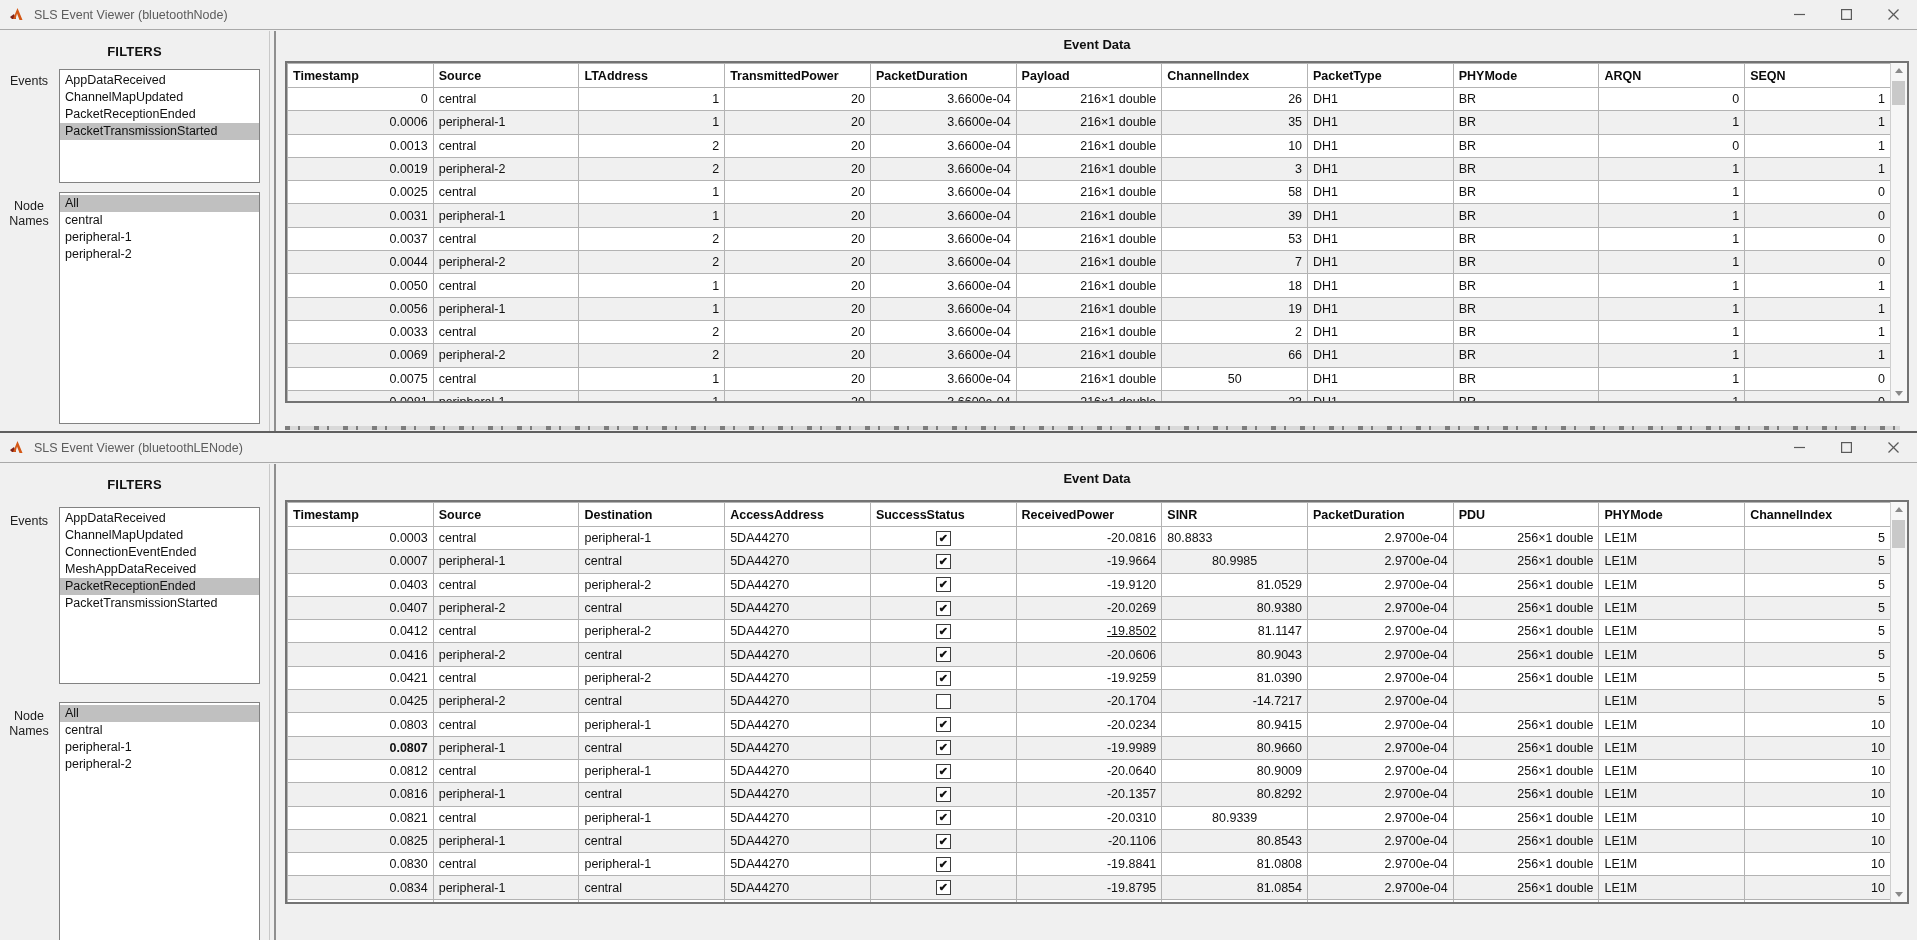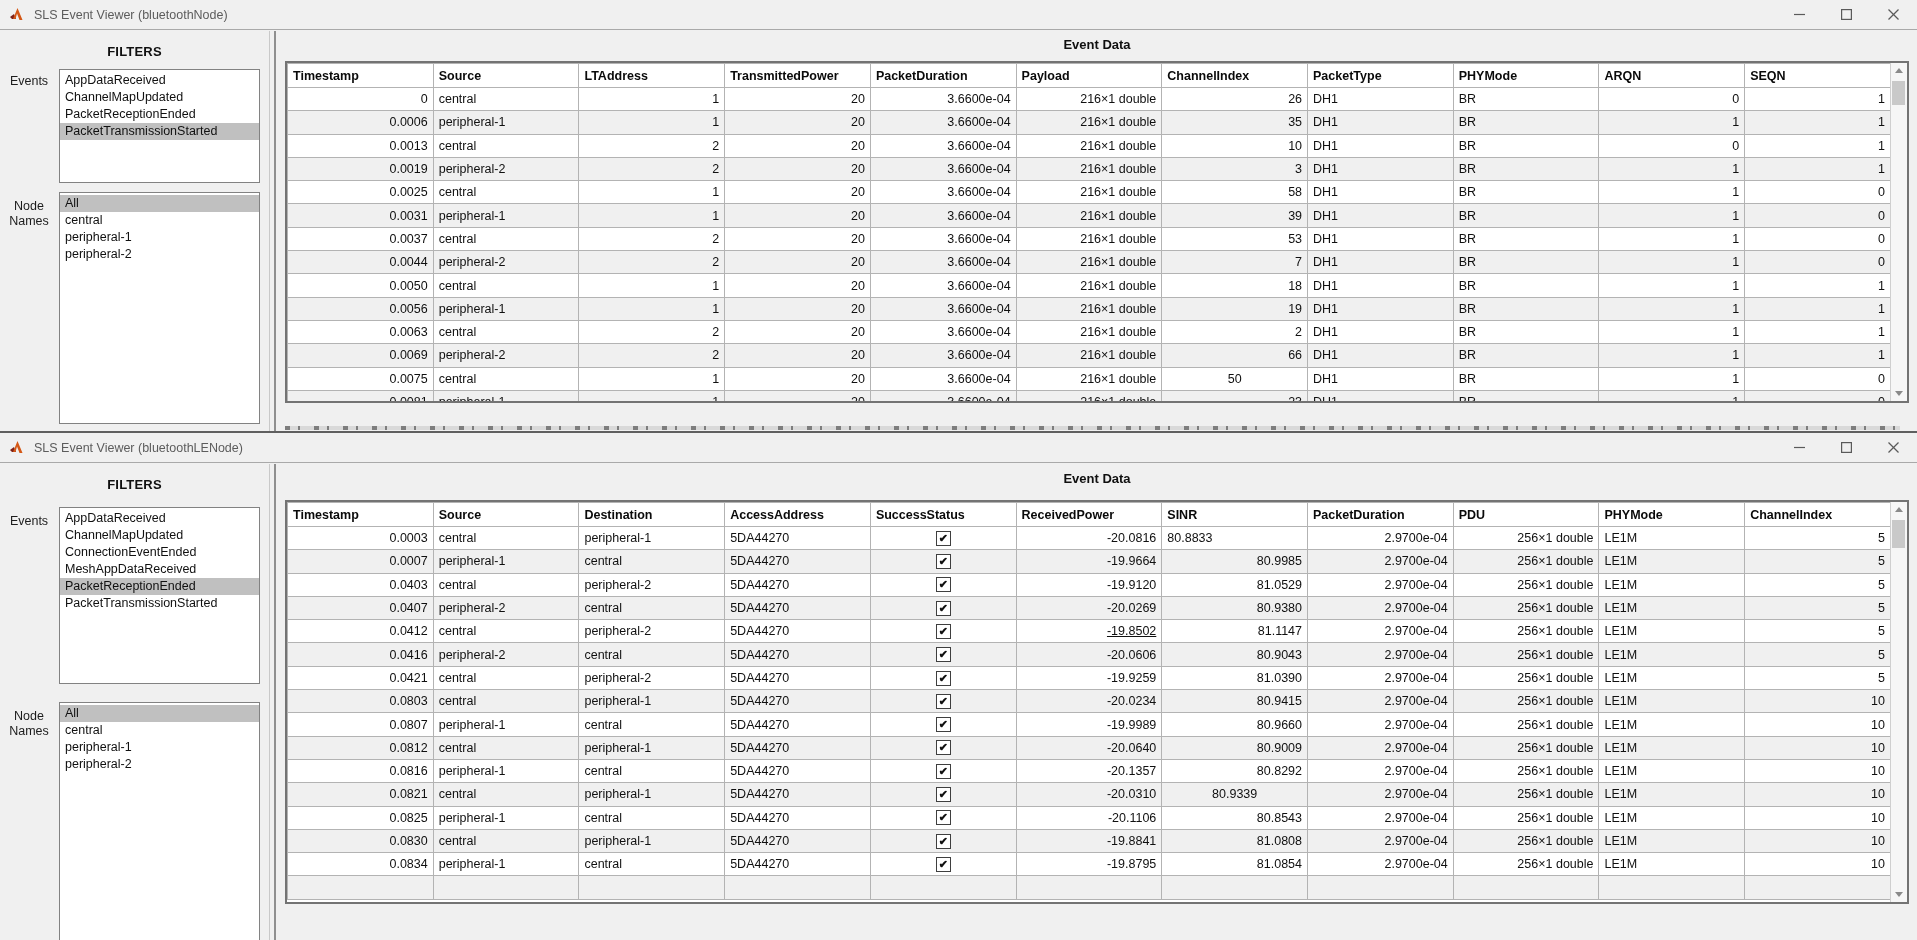--- a/index.html
+++ b/index.html
@@ -278,21 +278,21 @@
               <td style="text-align: right;">20</td>
               <td style="text-align: right;">3.6600e-04</td>
               <td style="text-align: right;">216×1 double</td>
               <td style="text-align: right;">19</td>
               <td style="text-align: left;">DH1</td>
               <td style="text-align: left;">BR</td>
               <td style="text-align: right;">1</td>
               <td style="text-align: right;">1</td>
             </tr>
             <tr>
-              <td style="text-align: right;">0.0063</td>
+              <td style="text-align: right;">0.0033</td>
               <td style="text-align: left;">central</td>
               <td style="text-align: right;">2</td>
               <td style="text-align: right;">20</td>
               <td style="text-align: right;">3.6600e-04</td>
               <td style="text-align: right;">216×1 double</td>
               <td style="text-align: right;">2</td>
               <td style="text-align: left;">DH1</td>
               <td style="text-align: left;">BR</td>
               <td style="text-align: right;">1</td>
               <td style="text-align: right;">1</td>
@@ -436,21 +436,21 @@
               <td style="text-align: left;">LE1M</td>
               <td style="text-align: right;">5</td>
             </tr>
             <tr>
               <td style="text-align: right;">0.0007</td>
               <td style="text-align: left;">peripheral-1</td>
               <td style="text-align: left;">central</td>
               <td style="text-align: left;">5DA44270</td>
               <td style="text-align: center;"><span class="checkbox checked"></span></td>
               <td style="text-align: right;">-19.9664</td>
-              <td style="text-align: right;">80.9985</td>
+              <td style="text-align: center;">80.9985</td>
               <td style="text-align: right;">2.9700e-04</td>
               <td style="text-align: right;">256×1 double</td>
               <td style="text-align: left;">LE1M</td>
               <td style="text-align: right;">5</td>
             </tr>
             <tr>
               <td style="text-align: right;">0.0403</td>
               <td style="text-align: left;">central</td>
               <td style="text-align: left;">peripheral-2</td>
               <td style="text-align: left;">5DA44270</td>
@@ -508,34 +508,47 @@
               <td style="text-align: left;">5DA44270</td>
               <td style="text-align: center;"><span class="checkbox checked"></span></td>
               <td style="text-align: right;">-19.9259</td>
               <td style="text-align: right;">81.0390</td>
               <td style="text-align: right;">2.9700e-04</td>
               <td style="text-align: right;">256×1 double</td>
               <td style="text-align: left;">LE1M</td>
               <td style="text-align: right;">5</td>
             </tr>
             <tr>
+              <td style="text-align: right;">0.0425</td>
+              <td style="text-align: left;">peripheral-2</td>
+              <td style="text-align: left;">central</td>
+              <td style="text-align: left;">5DA44270</td>
+              <td style="text-align: center;"><span class="checkbox"></span></td>
+              <td style="text-align: right;">-20.1704</td>
+              <td style="text-align: right;">-14.7217</td>
+              <td style="text-align: right;">2.9700e-04</td>
+              <td style="text-align: right;"></td>
+              <td style="text-align: left;">LE1M</td>
+              <td style="text-align: right;">5</td>
+            </tr>
+            <tr>
               <td style="text-align: right;">0.0803</td>
               <td style="text-align: left;">central</td>
               <td style="text-align: left;">peripheral-1</td>
               <td style="text-align: left;">5DA44270</td>
               <td style="text-align: center;"><span class="checkbox checked"></span></td>
               <td style="text-align: right;">-20.0234</td>
               <td style="text-align: right;">80.9415</td>
               <td style="text-align: right;">2.9700e-04</td>
               <td style="text-align: right;">256×1 double</td>
               <td style="text-align: left;">LE1M</td>
               <td style="text-align: right;">10</td>
             </tr>
             <tr>
-              <td style="text-align: right;">0.0807</td>
+              <td style="text-align: right; font-weight: bold;">0.0807</td>
               <td style="text-align: left;">peripheral-1</td>
               <td style="text-align: left;">central</td>
               <td style="text-align: left;">5DA44270</td>
               <td style="text-align: center;"><span class="checkbox checked"></span></td>
               <td style="text-align: right;">-19.9989</td>
               <td style="text-align: right;">80.9660</td>
               <td style="text-align: right;">2.9700e-04</td>
               <td style="text-align: right;">256×1 double</td>
               <td style="text-align: left;">LE1M</td>
               <td style="text-align: right;">10</td>

